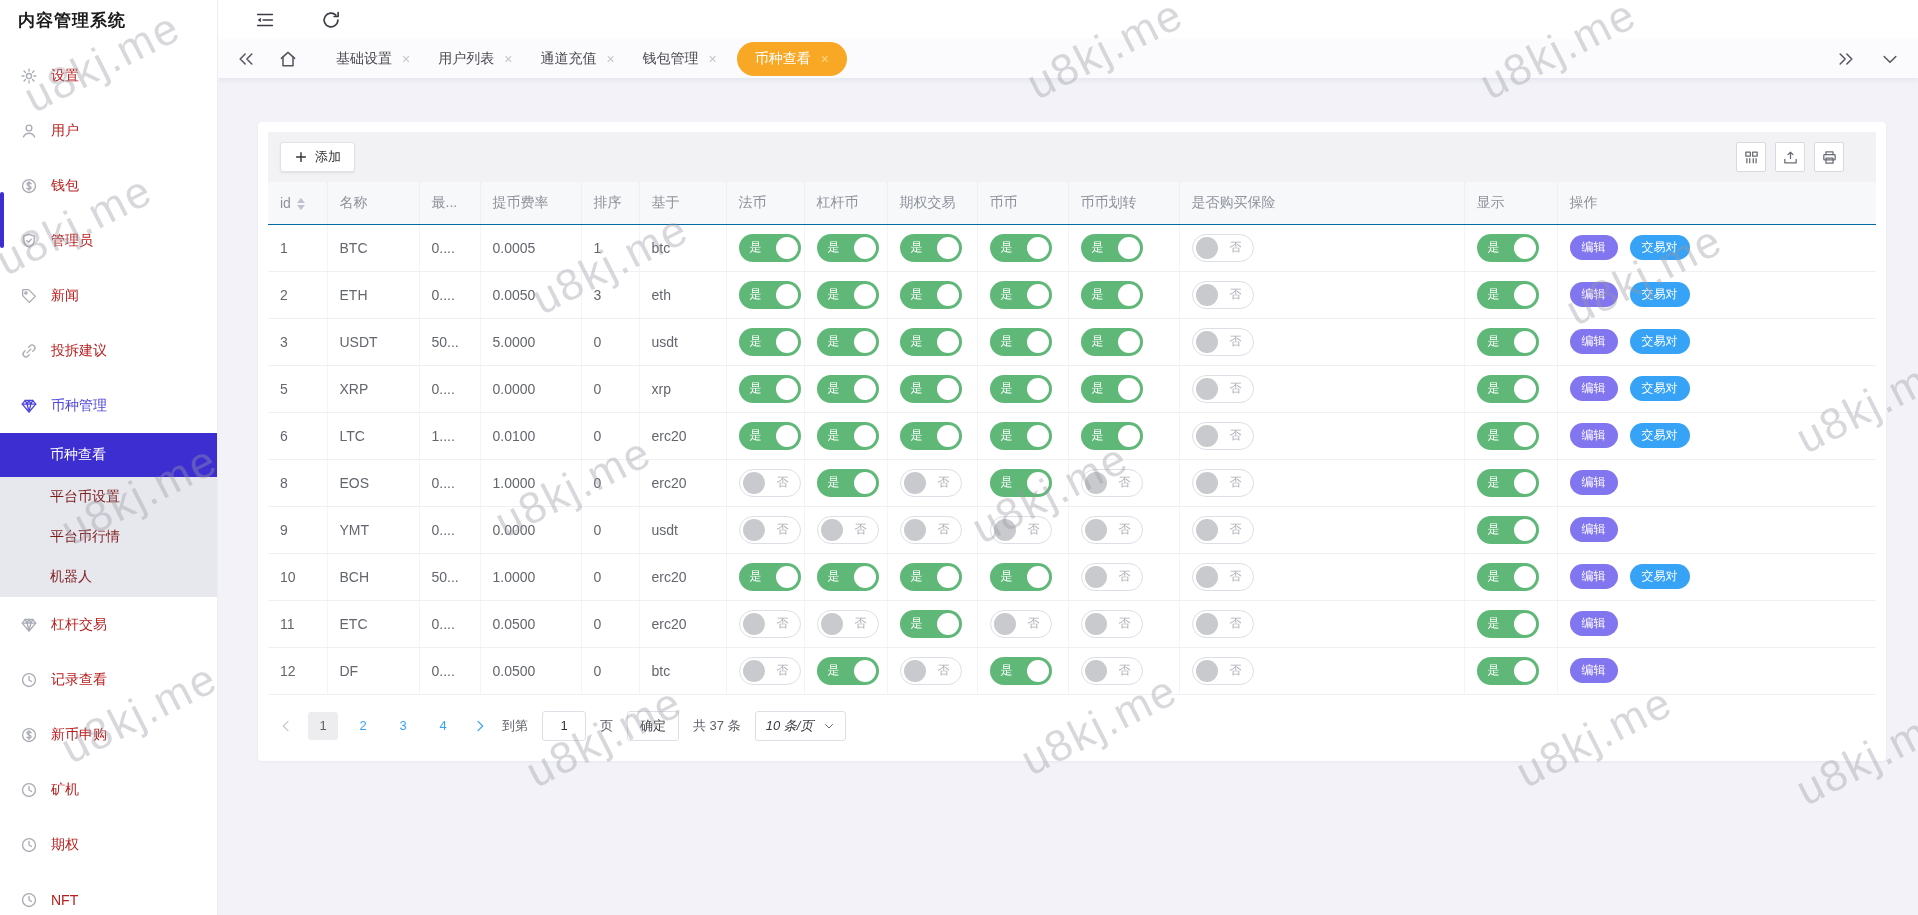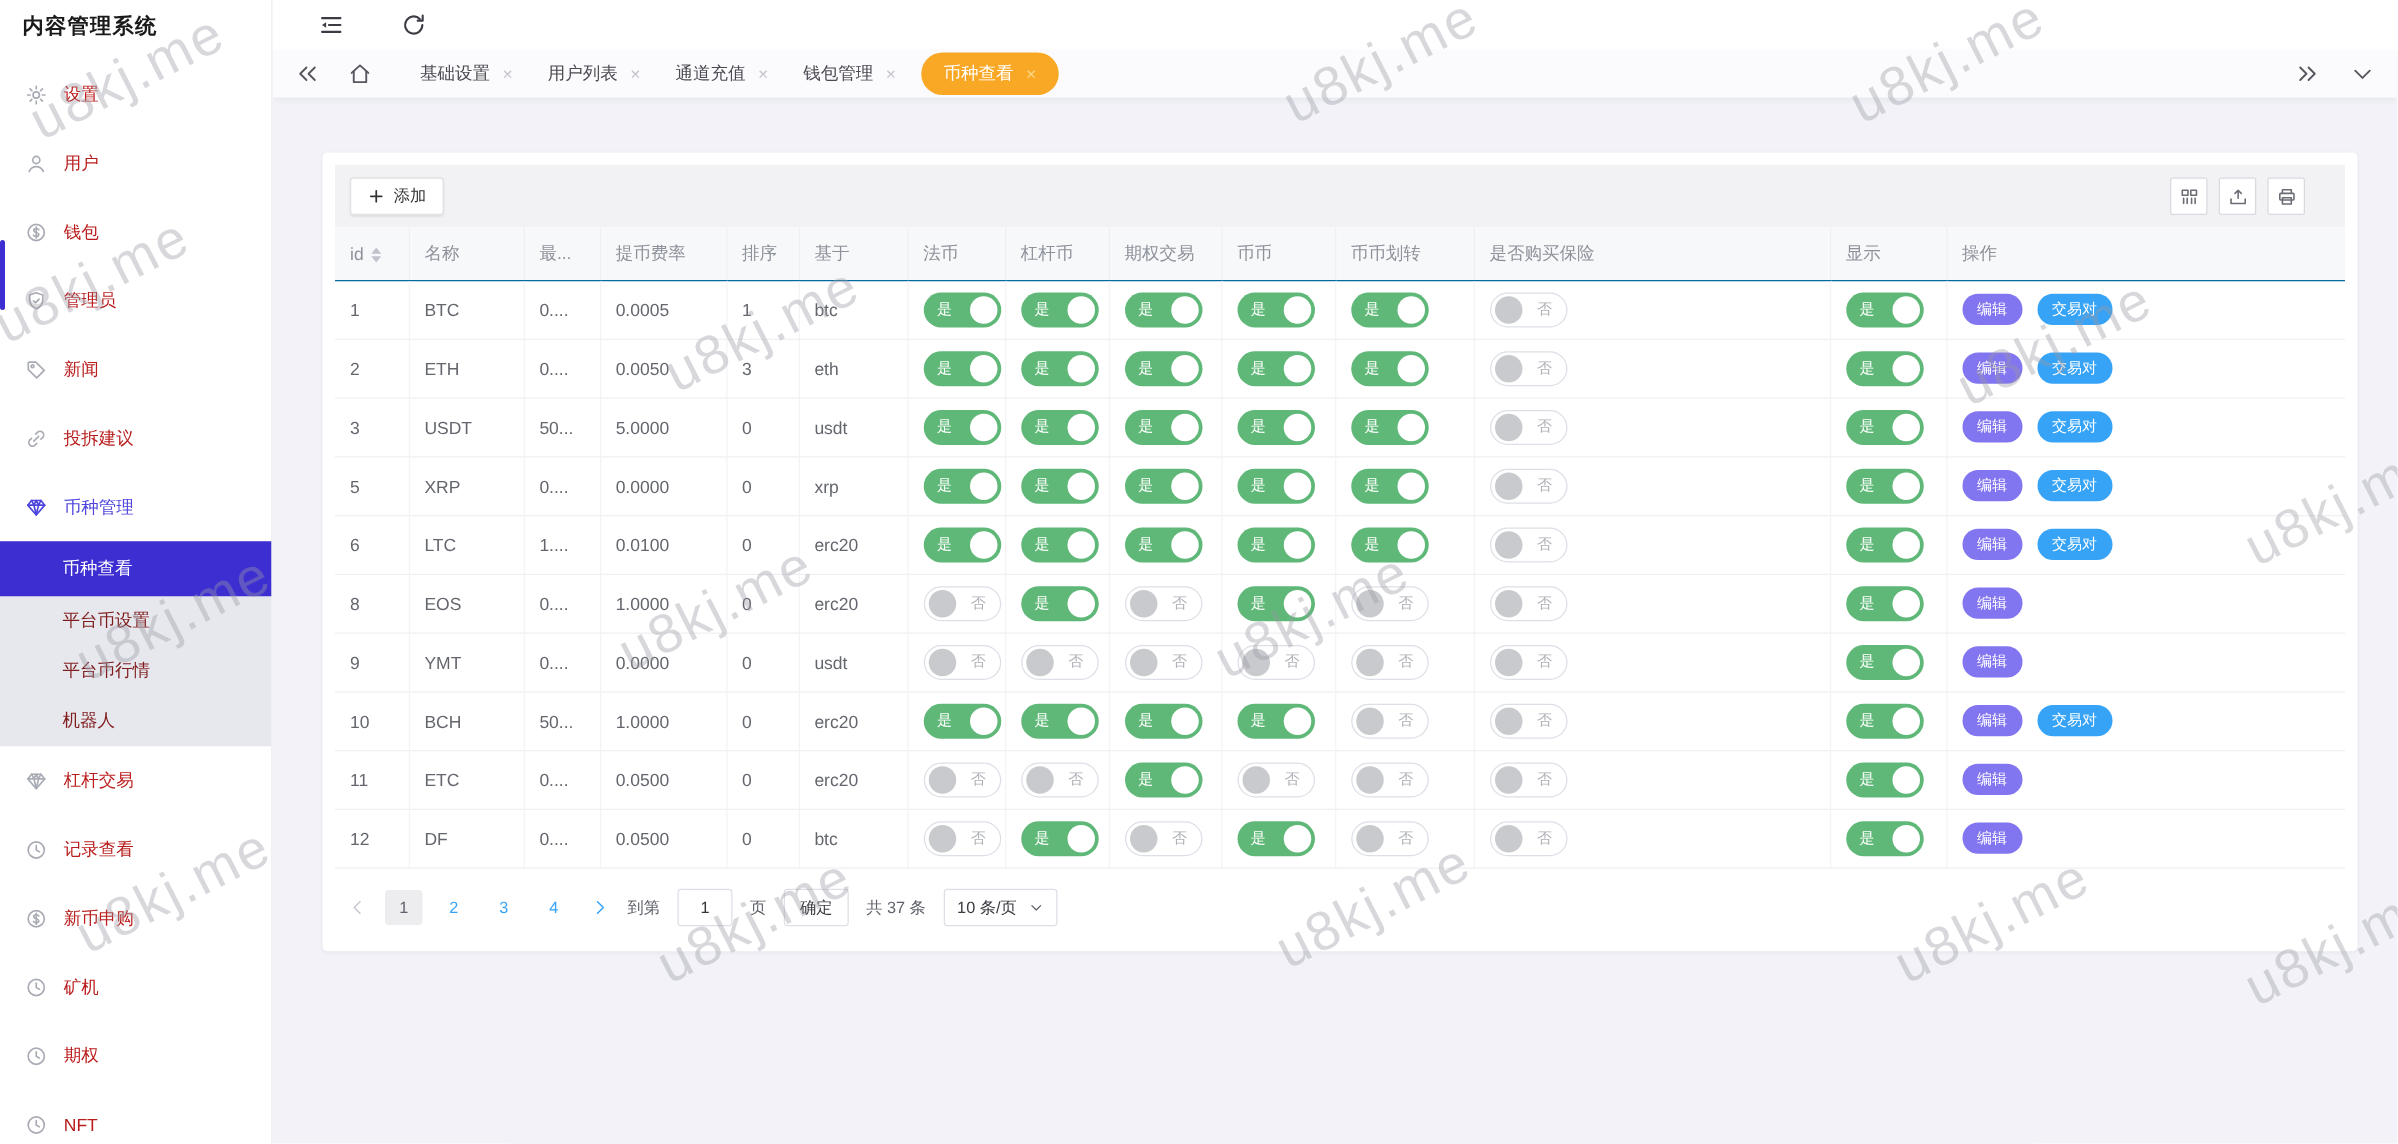--- a/index.html
+++ b/index.html
@@ -101,21 +101,21 @@
   .pg-arrow{width:16px;height:16px;color:#C6C8CF;cursor:pointer;}
   .pg-arrow.enabled{color:var(--page-link);}
   .pg-num{min-width:30px;height:28px;display:inline-flex;align-items:center;justify-content:center;
     color:var(--page-link);cursor:pointer;border-radius:3px;padding:0 6px;}
   .pg-num.active{background:#EDEDEF;color:#5f626a;}
   .goto-input{width:44px;height:30px;border:1px solid #DCDFE6;border-radius:3px;text-align:center;
     font-size:13px;color:#333;font-family:inherit;}
   .confirm-btn{height:30px;padding:0 12px;background:#fff;border:1px solid #DCDFE6;border-radius:3px;
     font-size:13px;color:#3a3a40;cursor:pointer;font-family:inherit;}
   .size-select{height:30px;border:1px solid #DCDFE6;border-radius:3px;display:flex;align-items:center;
-    gap:10px;padding:0 10px;cursor:pointer;color:#3a3a40;background:#fff;}
+    gap:10px;padding:0 10px;cursor:pointer;color:#3a3a40;background:#fff;font-style:italic;}
   .size-select .icon{width:12px;height:12px;color:#55565e;}
 
   
   .watermark{position:absolute;font-size:44px;color:#9B9BA4;opacity:0.38;transform:rotate(-27deg);
     letter-spacing:2px;pointer-events:none;z-index:9;font-weight:500;}
 </style>
 </head>
 <body>
 
 <aside class="sidebar">

